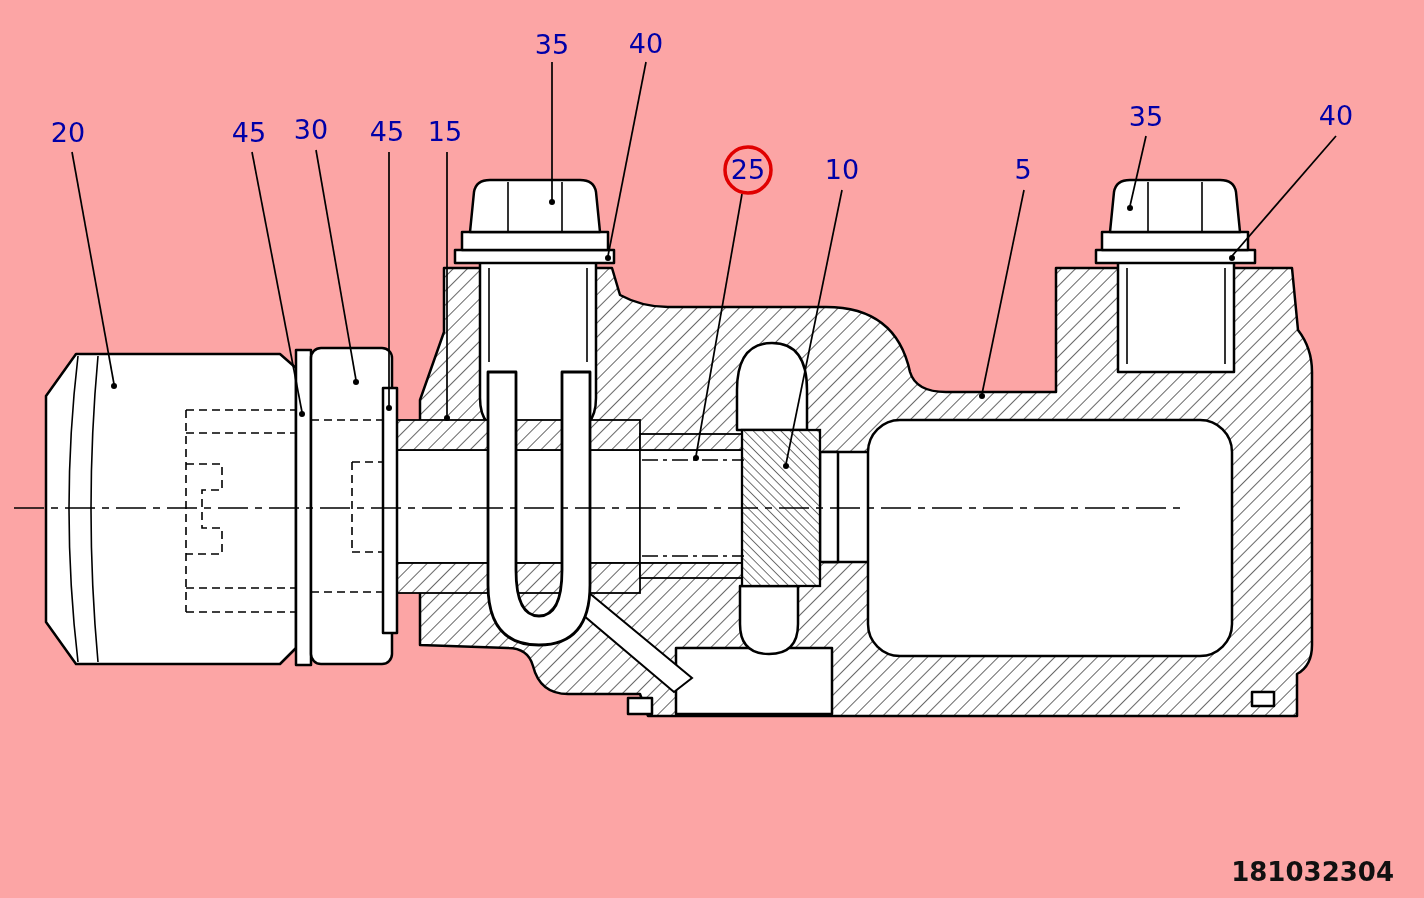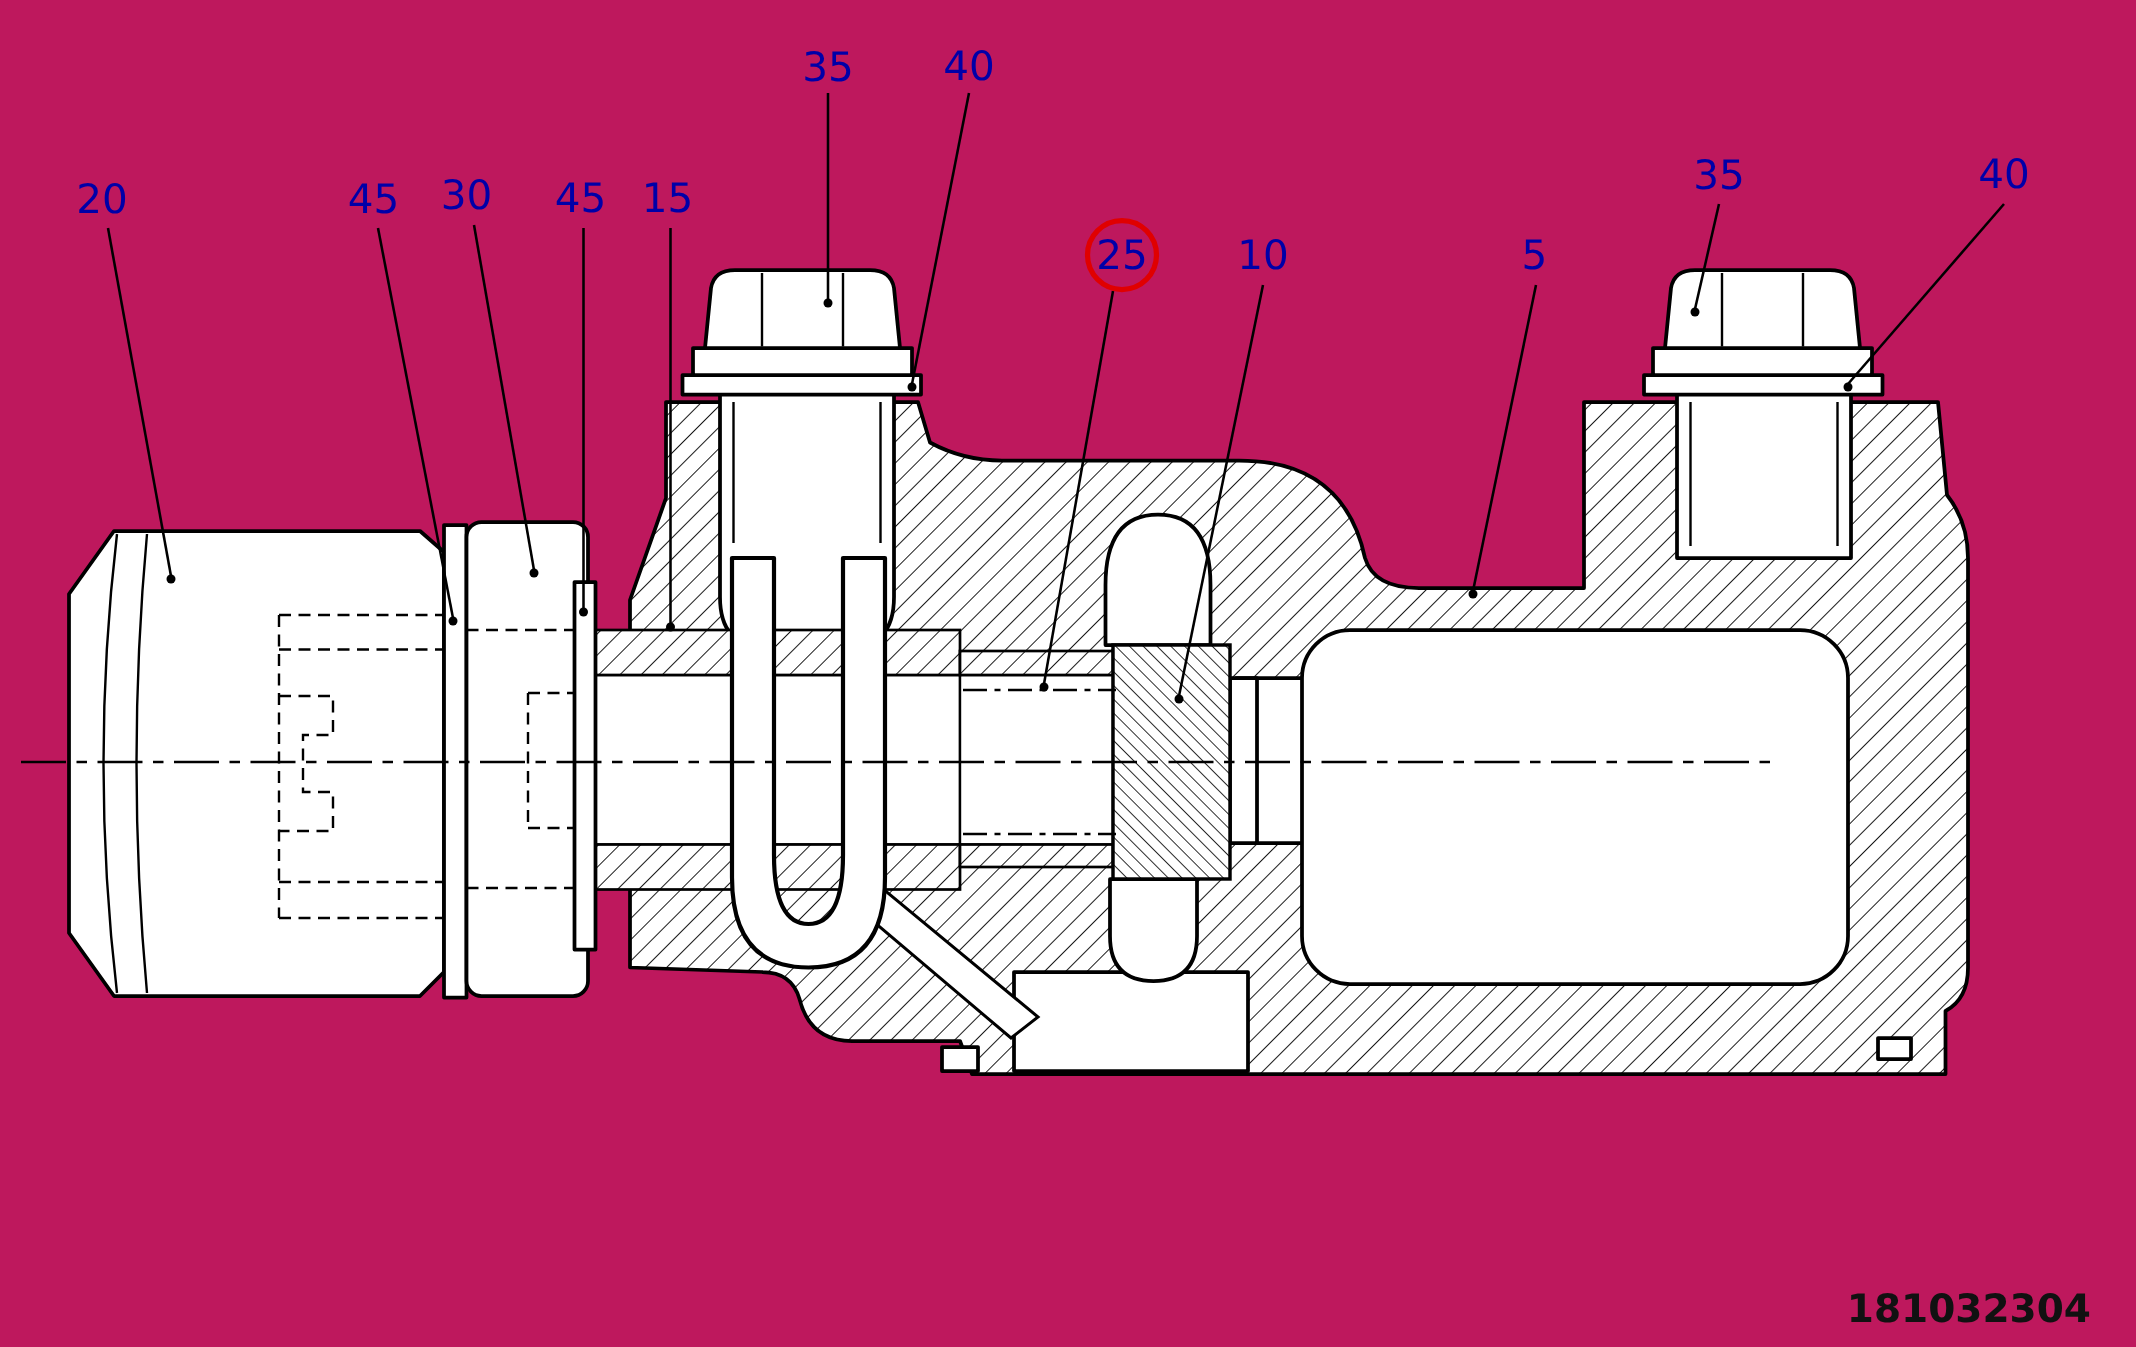--- a/index.html
+++ b/index.html
@@ -1,16 +1,16 @@
 <!DOCTYPE html>
 <html><head>
 <meta charset="utf-8">
 <style>
   html,body{margin:0;padding:0;background:#ffffff;}
-  #stage{position:relative;width:1424px;height:898px;background:#be185d;overflow:hidden;
+  #stage{position:relative;width:1424px;height:898px;background:#fca5a5;overflow:hidden;
          font-family:"DejaVu Sans", sans-serif;}
   svg{position:absolute;left:0;top:0;}
   .outline{fill:#ffffff;stroke:#000;stroke-width:2.5;stroke-linejoin:round;}
   .thin{fill:none;stroke:#000;stroke-width:1.6;}
   .dashed{fill:none;stroke:#000;stroke-width:1.6;stroke-dasharray:8 5;}
   .leader{stroke:#000;stroke-width:1.7;fill:none;}
   .callout-text{font-size:27px;fill:#0000A8;text-anchor:middle;}
   .dwgnum{font-size:26px;font-weight:bold;fill:#111;text-anchor:end;}
 </style>
 </head>

